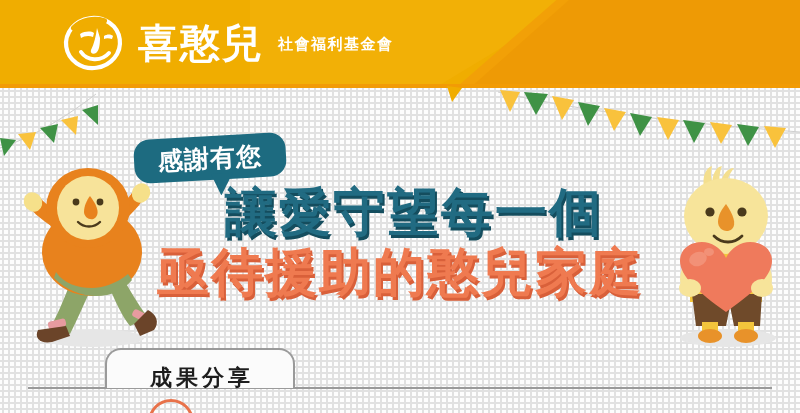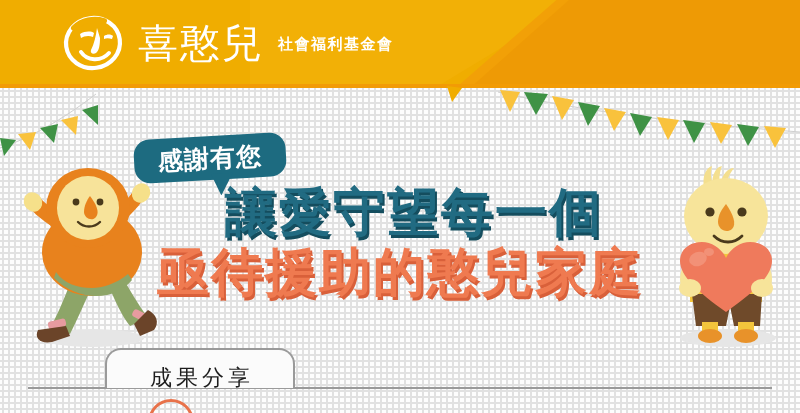--- a/index.html
+++ b/index.html
@@ -81,21 +81,21 @@
     left: 60px; top: 12px;
     display: flex;
     align-items: center;
     gap: 12px;
     z-index: 6;
   }
   .logo-mark { width: 66px; height: 62px; display: block; }
   .logo-word {
     color: #ffffff;
     font-size: 40px;
-    font-weight: 400;
+    font-weight: 700;
     letter-spacing: 2px;
     line-height: 1;
     white-space: nowrap;
     margin-right: 2px;
   }
   .logo-sub { display: flex; flex-direction: column; gap: 3px; }
   .logo-sub-cn {
     color: #ffffff;
     font-size: 15px;
     font-weight: 700;
@@ -199,21 +199,21 @@
     border-radius: 16px 16px 0 0;
     background: #fbfbfb;
     display: flex;
     align-items: center;
     justify-content: center;
     box-sizing: border-box;
   }
   .tab-label {
     color: #1d1d1d;
     font-size: 22px;
-    font-weight: 400;
+    font-weight: 700;
     letter-spacing: 4px;
     white-space: nowrap;
     padding-left: 4px;
     margin-top: 18px;
   }
 
   
   .bottom-arc {
     position: absolute;
     left: 148px; top: 399px;

